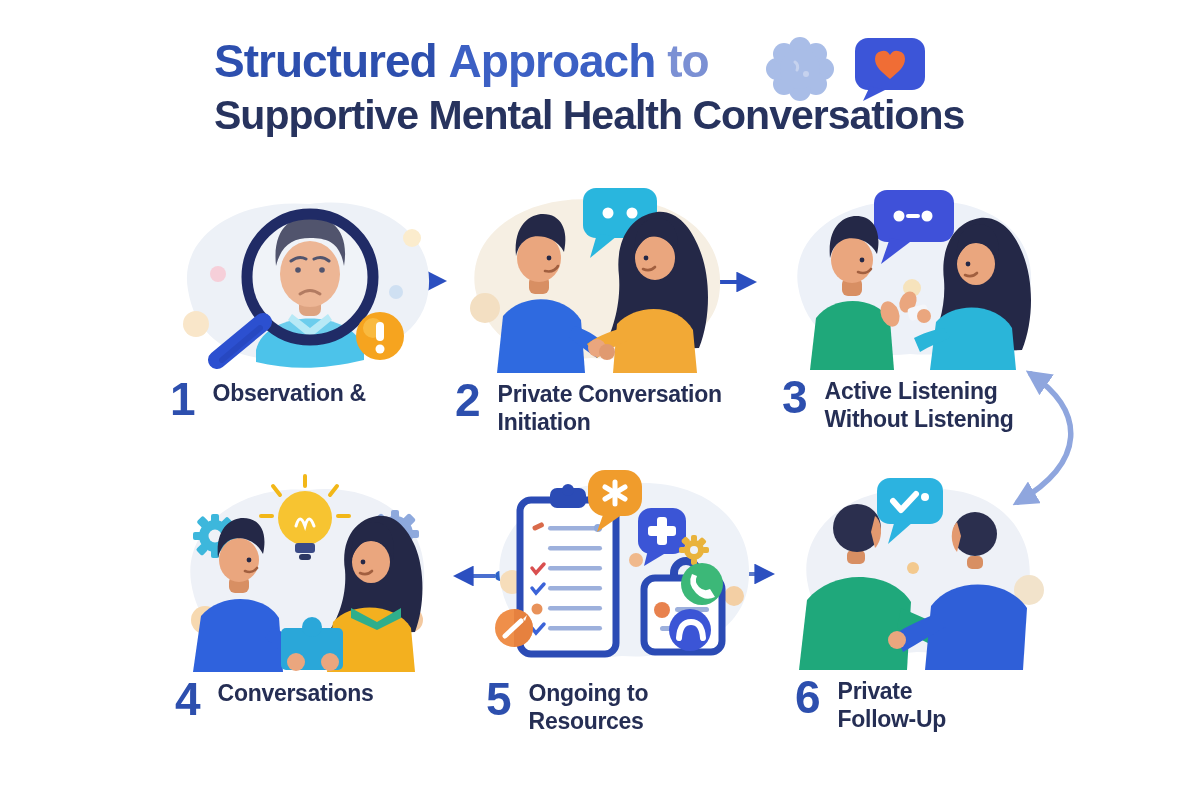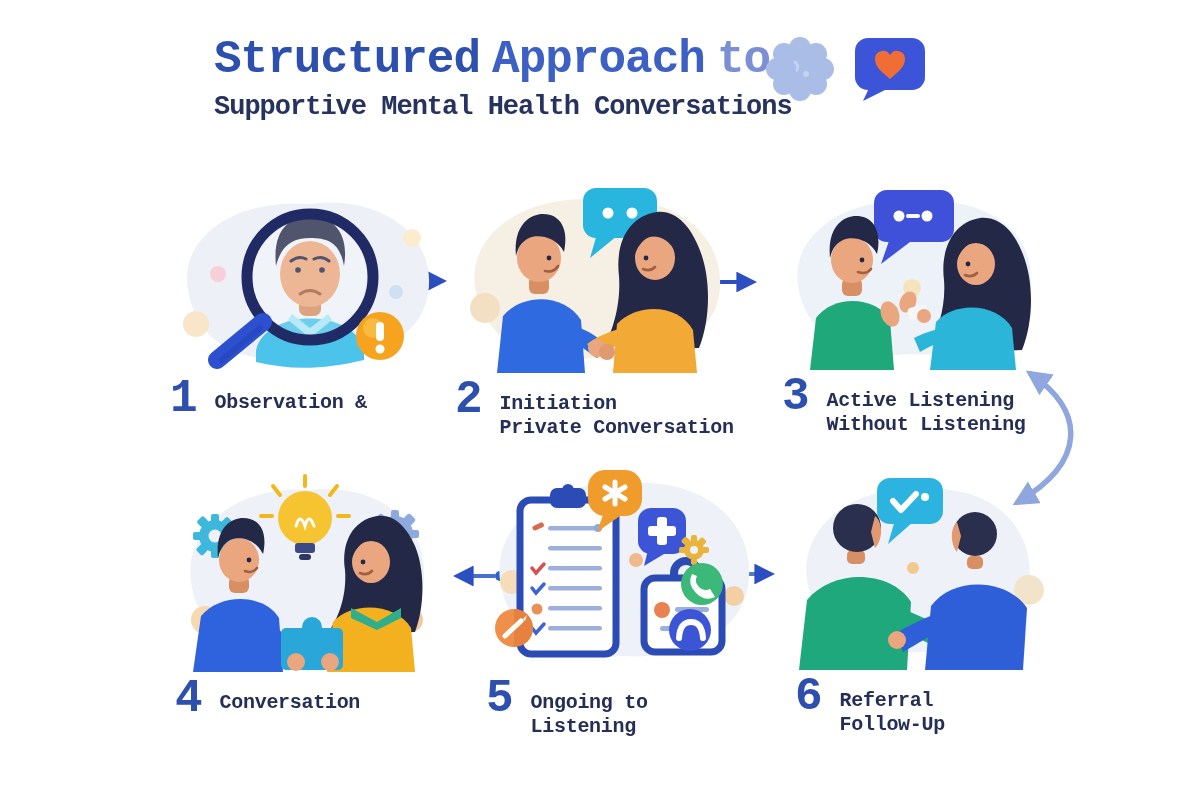--- a/index.html
+++ b/index.html
@@ -1,33 +1,33 @@
 <!DOCTYPE html>
 <html style="--c-title_structured: #2d4fae; --c-title_approach: #3c60c4; --c-title_to: #7b90d4; --c-title_line2: #27335e; --c-step_number: #2d4fae; --c-step_label: #252e54; --c-arrow: #2b4fc0; --c-curved_arrow: #8fa6de; --c-brain_icon: #a9bde7; --c-chat_bubble: #3c55d8; --c-heart: #f06d35; --c-cyan_bubble: #29b6de; --c-blue_bubble: #3f51d9; --c-alert_orange: #f6a41f;"><head>
 <meta charset="utf-8">
 <style>
   html,body{margin:0;padding:0;background:#fff;}
   #canvas{
     position:relative;width:1200px;height:800px;background:#ffffff;overflow:hidden;
-    font-family:Liberation Mono, monospace;
+    font-family:Liberation Sans, sans-serif;
   }
   
   .title-line1{position:absolute;left:214px;top:34px;font-size:46px;font-weight:bold;letter-spacing:-1px;white-space:nowrap;}
   .title-line1 span{margin-right:12px;}
   .t-structured{color:var(--c-title_structured,#2d4fae);}
   .t-approach{color:var(--c-title_approach,#3c60c4);}
   .t-to{color:var(--c-title_to,#7b90d4);}
-  .title-line2{position:absolute;left:214px;top:92px;font-size:27px;font-weight:bold;letter-spacing:-1px;color:var(--c-title_line2,#27335e);white-space:nowrap;}
+  .title-line2{position:absolute;left:214px;top:92px;font-size:41px;font-weight:bold;letter-spacing:-1px;color:var(--c-title_line2,#27335e);white-space:nowrap;}
   .hdr-icon{position:absolute;}
   
   .step{position:absolute;}
   .illus{display:block;}
   .step-label{display:flex;align-items:flex-start;gap:17px;padding-left:10px;margin-top:4px;}
   .step-num{font-size:46px;font-weight:bold;line-height:0.95;color:var(--c-step_number,#2d4fae);margin-top:2px;}
-  .step-text{font-size:20px;font-weight:bold;line-height:1.22;letter-spacing:-0.3px;color:var(--c-step_label,#252e54);margin-top:15px;}
+  .step-text{font-size:23px;font-weight:bold;line-height:1.22;letter-spacing:-0.3px;color:var(--c-step_label,#252e54);margin-top:3px;}
   .step-text span{display:block;}
   
   #arrows{position:absolute;left:0;top:0;pointer-events:none;}
 </style>
 </head>
 <body>
 
 <div id="canvas">
 
   <div class="title-line1">
@@ -152,22 +152,22 @@
         <path d="M190 76 C188 50 200 40 212 40 C228 40 236 56 232 78 C226 60 210 56 202 60 C196 64 192 70 190 76 Z" fill="#242847"></path>
         <circle cx="201" cy="80" r="2.4" fill="#242847"></circle>
         <path d="M198 91 Q205 94 210 89" stroke="#a15f3f" stroke-width="2.6" fill="none" stroke-linecap="round"></path>
       </g>
       <circle cx="152" cy="170" r="9" fill="#eaa67e"></circle>
       <circle cx="162" cy="174" r="8" fill="#e09a70"></circle>
     </svg>
     <div class="step-label">
       <div class="step-num">2</div>
       <div class="step-text">
+        <span>Private Conversation</span>
         <span>Initiation</span>
-        <span>Private Conversation</span>
       </div>
     </div>
   </div>
 
   <div class="step" style="left:772px;top:182px;width:280px">
     <svg class="illus" width="280" height="188" viewBox="0 0 280 188">
       <path d="M26 104 C18 50 78 14 142 20 C212 12 268 50 258 110 C250 158 192 176 138 172 C76 178 34 154 26 104 Z" fill="#edf1f8"></path>
       <circle cx="246" cy="120" r="12" fill="#dbe4f2"></circle>
       <circle cx="140" cy="106" r="9" fill="#f6e3bc"></circle>
       <g>
@@ -276,21 +276,21 @@
       <g>
         <rect x="116" y="158" width="62" height="42" rx="5" fill="#2aa7d9"></rect>
         <circle cx="147" cy="157" r="10" fill="#2aa7d9"></circle>
         <circle cx="131" cy="192" r="9" fill="#eaa67e"></circle>
         <circle cx="165" cy="192" r="9" fill="#eaa67e"></circle>
       </g>
     </svg>
     <div class="step-label">
       <div class="step-num">4</div>
       <div class="step-text">
-        <span>Conversation</span>
+        <span>Conversations</span>
       </div>
     </div>
   </div>
 
   <div class="step" style="left:476px;top:464px;width:295px">
     <svg class="illus" width="295" height="208" viewBox="0 0 295 208">
       <path d="M24 116 C16 54 84 14 150 20 C224 12 282 56 272 122 C264 174 202 196 146 192 C80 198 32 172 24 116 Z" fill="#eef2f8"></path>
       <circle cx="36" cy="118" r="12" fill="#f6ddba"></circle>
       <circle cx="258" cy="132" r="10" fill="#f3cfa4"></circle>
       <circle cx="160" cy="96" r="7" fill="#f0b98c"></circle>
@@ -359,21 +359,21 @@
         <circle cx="38" cy="164" r="19" fill="#ef8f4a"></circle>
         <path d="M38 145 a19 19 0 0 1 0 38 Z" fill="#e07838" opacity="0.6"></path>
         <line x1="29" y1="172" x2="45" y2="157" stroke="#fff" stroke-width="5" stroke-linecap="round"></line>
         <path d="M47 155 l4 -4 l-2 6 Z" fill="#fff"></path>
       </g>
     </svg>
     <div class="step-label">
       <div class="step-num">5</div>
       <div class="step-text">
         <span>Ongoing to</span>
-        <span>Listening</span>
+        <span>Resources</span>
       </div>
     </div>
   </div>
 
   <div class="step" style="left:785px;top:468px;width:265px">
     <svg class="illus" width="265" height="202" viewBox="0 0 265 202">
       <path d="M22 112 C14 54 76 16 134 22 C200 14 252 54 244 118 C236 168 184 188 132 184 C72 190 30 164 22 112 Z" fill="#eef1f7"></path>
       <circle cx="244" cy="122" r="15" fill="#f2e3cb"></circle>
       <circle cx="128" cy="100" r="6" fill="#f3c98e"></circle>
       <g>
@@ -396,19 +396,19 @@
         <rect x="182" y="88" width="16" height="13" rx="5" fill="#d88f63"></rect>
         <circle cx="190" cy="66" r="22" fill="#2b2f4e"></circle>
         <path d="M172 54 C165 60 165 76 172 84 L176 68 Z" fill="#e3996f"></path>
         <path d="M150 146 C136 152 122 158 110 166 L118 184 C132 176 148 166 162 158 Z" fill="#2f5fd8"></path>
         <circle cx="112" cy="172" r="9" fill="#eaa67e"></circle>
       </g>
     </svg>
     <div class="step-label">
       <div class="step-num">6</div>
       <div class="step-text">
-        <span>Referral</span>
+        <span>Private</span>
         <span>Follow-Up</span>
       </div>
     </div>
   </div>
 
 </div>
 
 </body></html>

